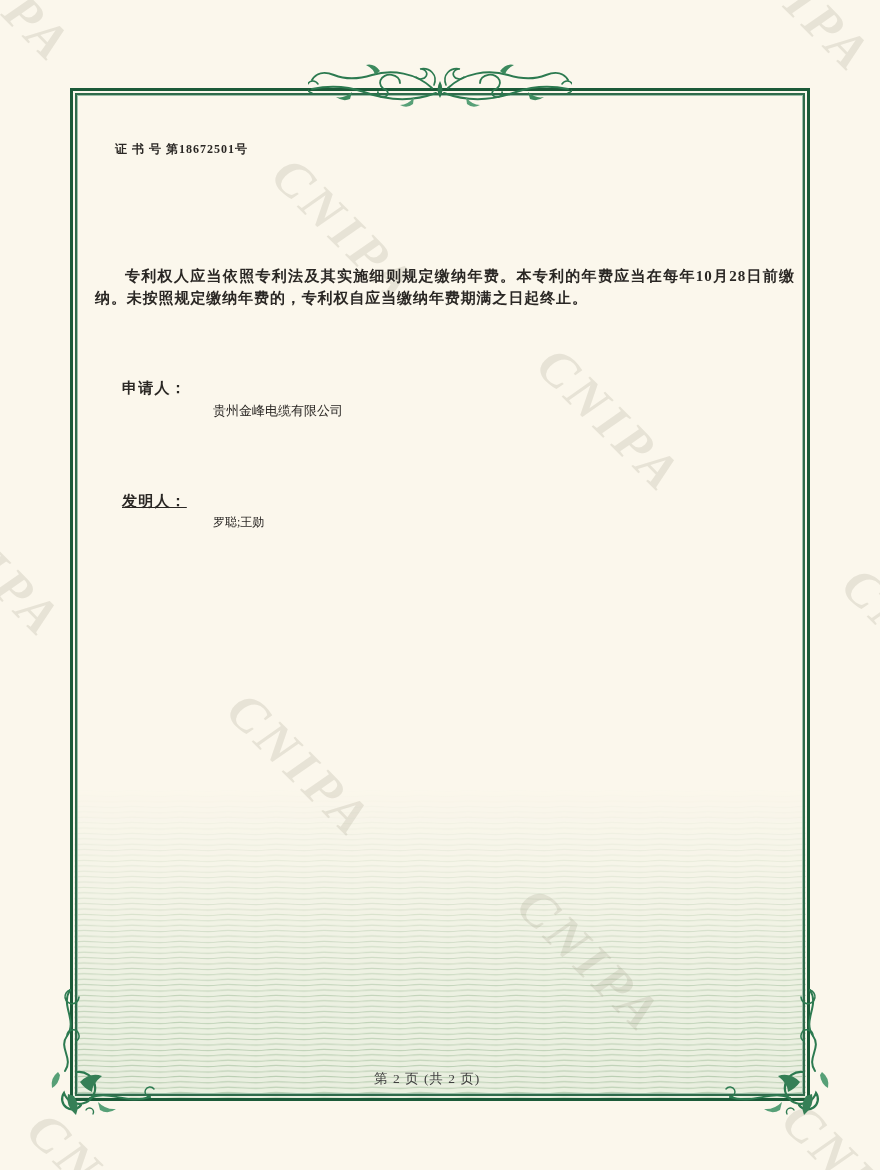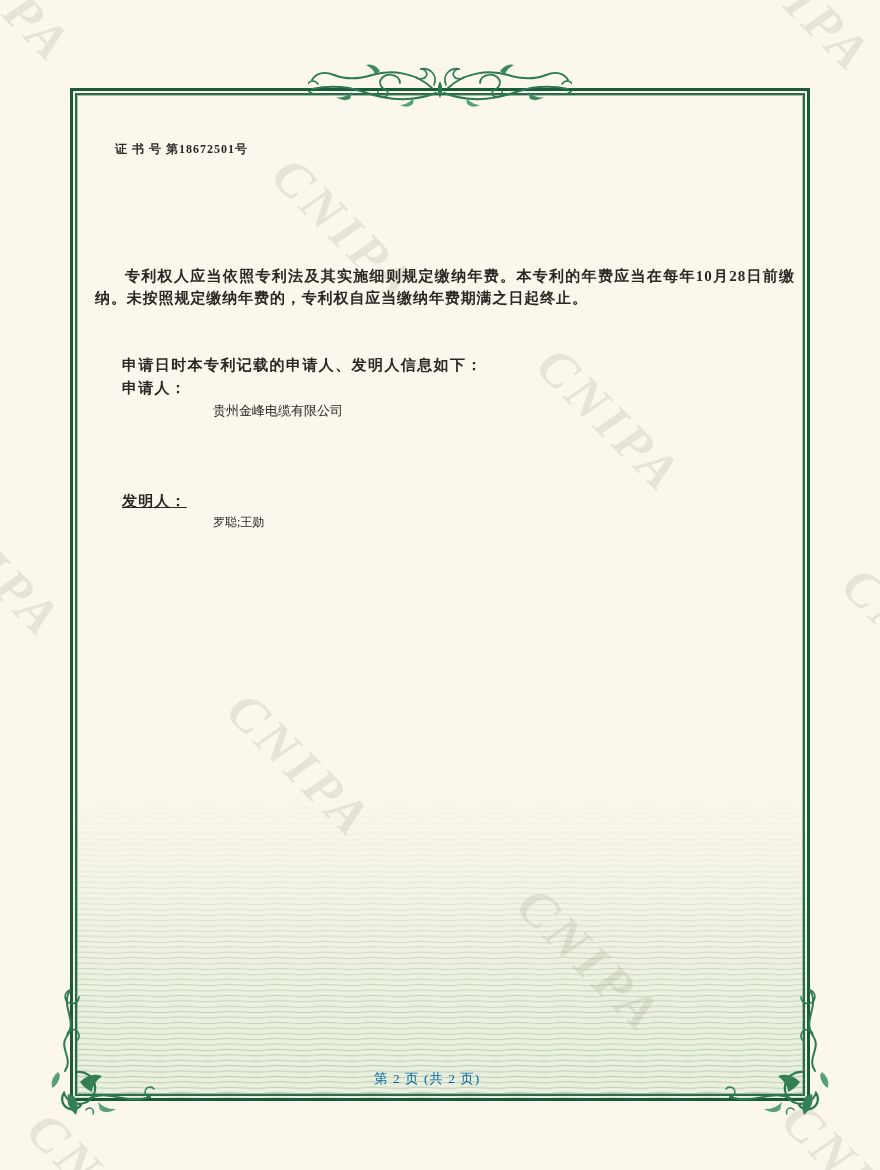--- a/index.html
+++ b/index.html
@@ -47,21 +47,21 @@
   }
   .info-heading{
     left:122px; top:356px; font-size:15px; font-weight:bold; letter-spacing:1.4px;
   }
   .field-label{ font-size:15px; font-weight:bold; letter-spacing:1.2px; }
   .applicant-label{ left:122px; top:379px; }
   .applicant-value{ left:213px; top:402px; font-size:13px; }
   .inventor-label{ left:122px; top:492px;text-decoration:underline; }
   .inventor-value{ left:213px; top:514px; font-size:12px; }
   .footer-page{
-    left:374px; top:1070px; font-size:13.5px; letter-spacing:1px; color:#0369a1;
+    left:374px; top:1070px; font-size:13.5px; letter-spacing:1px; color:#404040;
   }
 </style>
 </head>
 <body>
 
 <div class="page">
 
   <svg class="guilloche" width="732" height="310" viewBox="0 0 732 310">
     <defs>
       <pattern id="gw" width="96" height="5.4" patternUnits="userSpaceOnUse">
@@ -146,21 +146,20 @@
       <path d="M22,108 q-3,12 8,21 q4,-10 -2,-19 z" fill="#357f56" stroke="none"></path>
       <path d="M52,116 q8,8 18,7 q-8,6 -16,1 z" fill="#57a077" stroke="none"></path>
       <path d="M12,86 q-8,6 -6,16 q7,-4 8,-13 z" fill="#57a077" stroke="none"></path>
     </g>
   </svg>
 
   <div class="content cert-no">证 书 号 第18672501号</div>
 
   <div class="content notice">专利权人应当依照专利法及其实施细则规定缴纳年费。本专利的年费应当在每年10月28日前缴纳。未按照规定缴纳年费的，专利权自应当缴纳年费期满之日起终止。</div>
 
-  <div class="content info-heading">申请日时本专利记载的申请人、发明人信息如下：</div>
 
   <div class="content field-label applicant-label">申请人：</div>
   <div class="content applicant-value">贵州金峰电缆有限公司</div>
 
   <div class="content field-label inventor-label">发明人：</div>
   <div class="content inventor-value">罗聪;王勋</div>
 
   <div class="content footer-page">第 2 页 (共 2 页)</div>
 
 </div>

